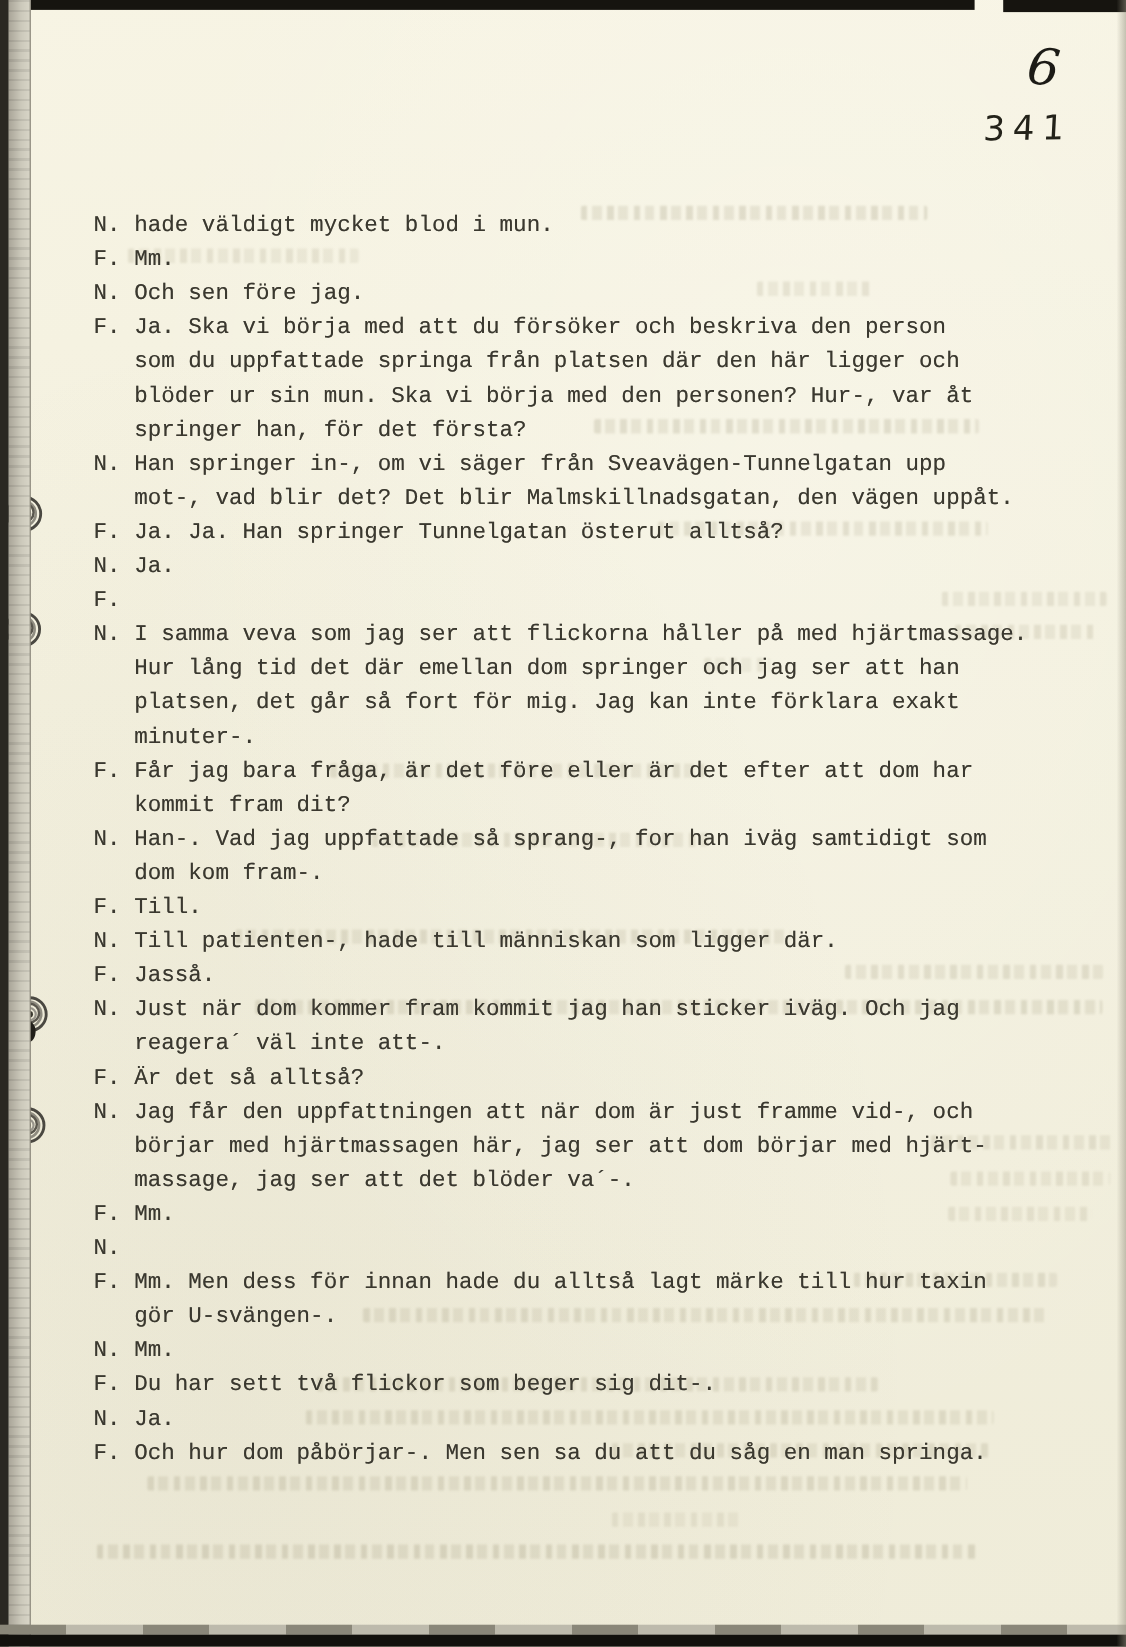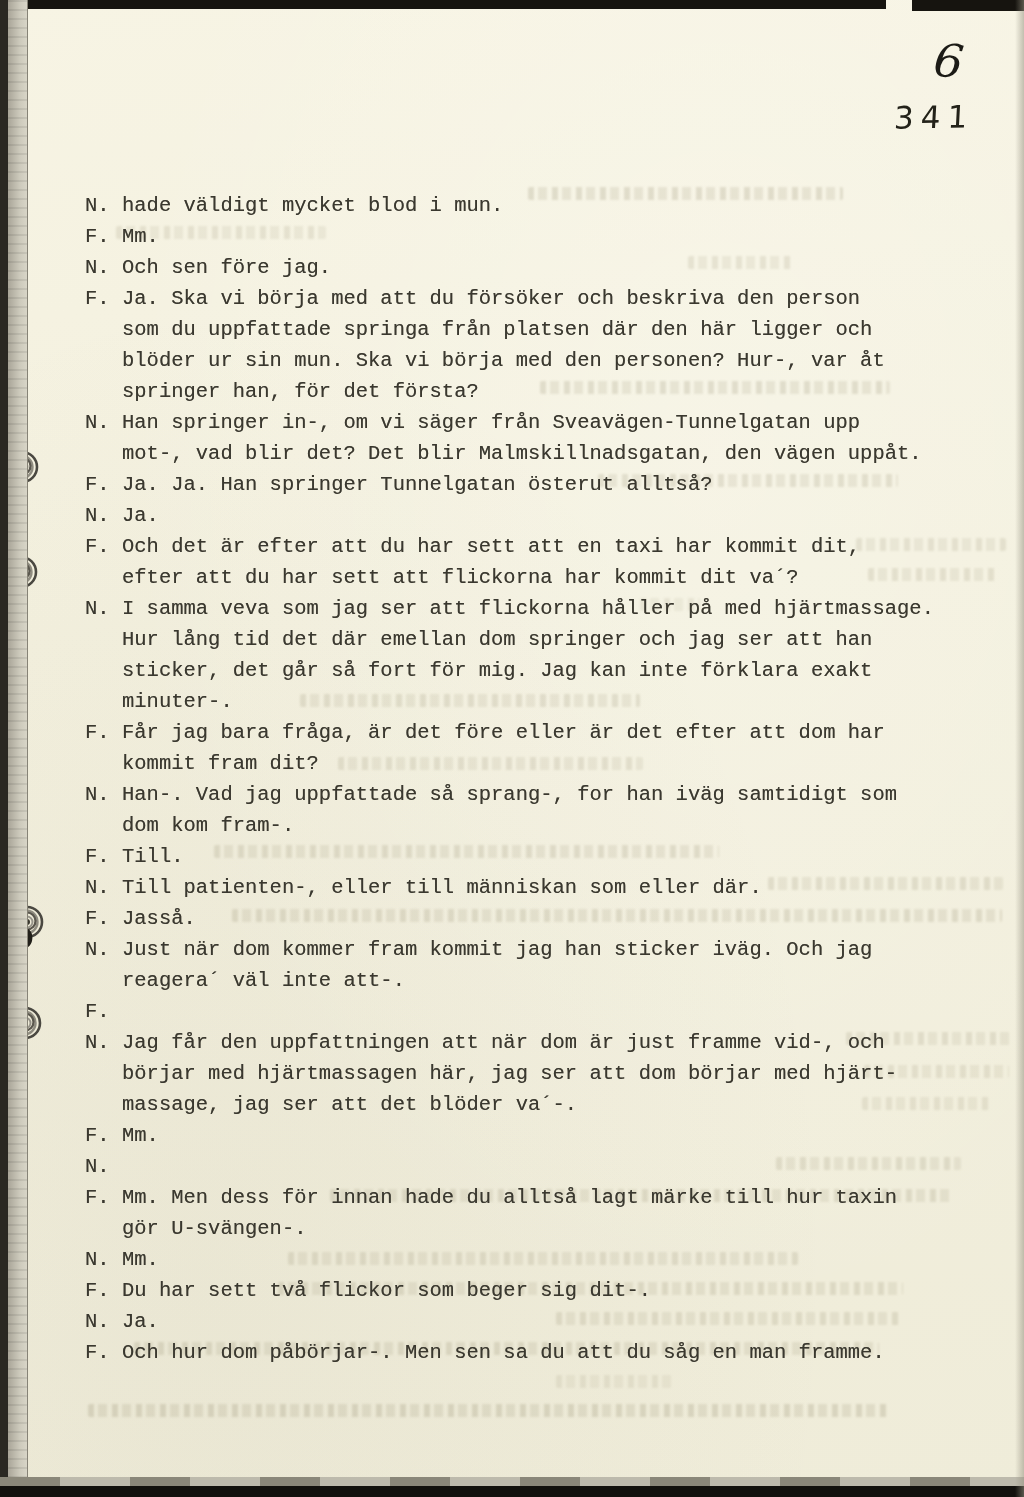--- a/index.html
+++ b/index.html
@@ -151,29 +151,27 @@
     <pre class="turn-text">Ja. Ja. Han springer Tunnelgatan österut alltså?</pre>
   </div>
 
   <div class="turn">
     <span class="speaker">N.</span>
     <pre class="turn-text">Ja.</pre>
   </div>
 
   <div class="turn">
     <span class="speaker">F.</span>
-    <pre class="turn-text">Och det är efter att du har sett att en taxi har kommit dit,
-efter att du har sett att flickorna har kommit dit va´?</pre>
   </div>
 
   <div class="turn">
     <span class="speaker">N.</span>
     <pre class="turn-text">I samma veva som jag ser att flickorna håller på med hjärtmassage.
 Hur lång tid det där emellan dom springer och jag ser att han
-sticker, det går så fort för mig. Jag kan inte förklara exakt
+platsen, det går så fort för mig. Jag kan inte förklara exakt
 minuter-.</pre>
   </div>
 
   <div class="turn">
     <span class="speaker">F.</span>
     <pre class="turn-text">Får jag bara fråga, är det före eller är det efter att dom har
 kommit fram dit?</pre>
   </div>
 
   <div class="turn">
@@ -182,36 +180,37 @@
 dom kom fram-.</pre>
   </div>
 
   <div class="turn">
     <span class="speaker">F.</span>
     <pre class="turn-text">Till.</pre>
   </div>
 
   <div class="turn">
     <span class="speaker">N.</span>
-    <pre class="turn-text">Till patienten-, eller till människan som eller där.</pre>
+    <pre class="turn-text">Till patienten-, hade till människan som ligger där.</pre>
   </div>
 
   <div class="turn">
     <span class="speaker">F.</span>
     <pre class="turn-text">Jasså.</pre>
   </div>
 
   <div class="turn">
     <span class="speaker">N.</span>
     <pre class="turn-text">Just när dom kommer fram kommit jag han sticker iväg. Och jag
 reagera´ väl inte att-.</pre>
   </div>
 
   <div class="turn">
     <span class="speaker">F.</span>
+    <pre class="turn-text">Är det så alltså?</pre>
   </div>
 
   <div class="turn">
     <span class="speaker">N.</span>
     <pre class="turn-text">Jag får den uppfattningen att när dom är just framme vid-, och
 börjar med hjärtmassagen här, jag ser att dom börjar med hjärt-
 massage, jag ser att det blöder va´-.</pre>
   </div>
 
   <div class="turn">
@@ -239,21 +238,21 @@
     <pre class="turn-text">Du har sett två flickor som beger sig dit-.</pre>
   </div>
 
   <div class="turn">
     <span class="speaker">N.</span>
     <pre class="turn-text">Ja.</pre>
   </div>
 
   <div class="turn">
     <span class="speaker">F.</span>
-    <pre class="turn-text">Och hur dom påbörjar-. Men sen sa du att du såg en man framme.</pre>
+    <pre class="turn-text">Och hur dom påbörjar-. Men sen sa du att du såg en man springa.</pre>
   </div>
 </div>
 
   <div class="edge-top-l"></div>
   <div class="edge-top-r"></div>
   <div class="edge-left-dark"></div>
   <div class="edge-left-gray"></div>
   <div class="edge-bottom-gray"></div>
   <div class="edge-bottom-black"></div>
   <div class="edge-right"></div>

